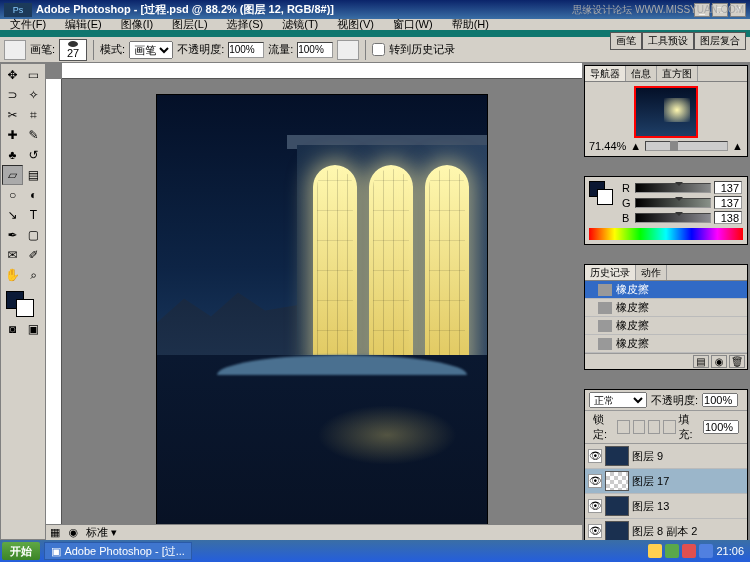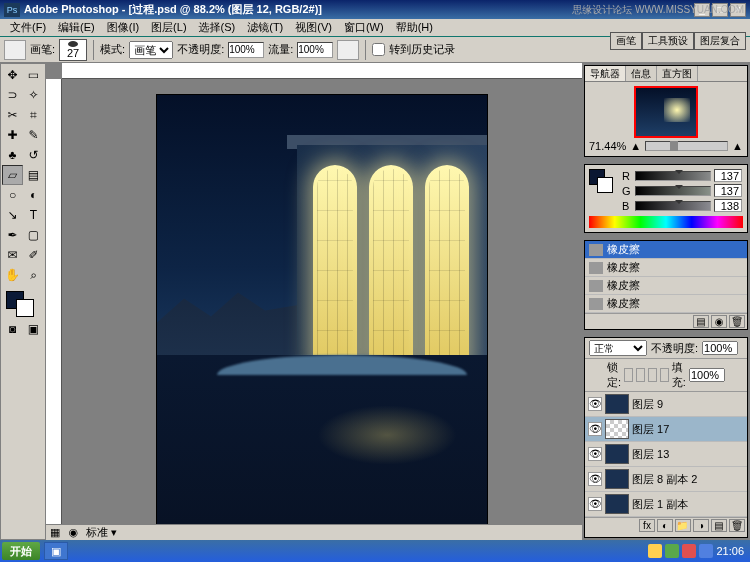--- a/index.html
+++ b/index.html
@@ -1,21 +1,21 @@
 <!DOCTYPE html>
 <html><head>
 <meta charset="utf-8">
 <style>
 * { margin:0; padding:0; box-sizing:border-box; font-family:"SimSun","Microsoft YaHei",sans-serif; font-size:11px; }
 body { background:#404040; width:750px; height:562px; overflow:hidden; position:relative; }
 .titlebar { height:19px; background:linear-gradient(#0a246a,#3a6ea5); color:#fff; display:flex; align-items:center; padding:0 4px; }
-.titlebar .ps-icon { width:16px; height:14px; background:#1b3a5a; margin-right:4px; display:inline-flex; align-items:center; justify-content:center; font-size:9px; color:#8cf; }
+.titlebar .ps-icon { width:28px; height:14px; background:#1b3a5a; margin-right:4px; display:inline-flex; align-items:center; justify-content:center; font-size:9px; color:#8cf; }
 .titlebar .title-text { flex:1; font-weight:bold; }
 .titlebar .wbtn { width:16px; height:14px; background:#d4d0c8; border:1px solid #808080; margin-left:2px; font-size:10px; display:flex; align-items:center; justify-content:center; }
-.menubar { height:18px; background:#d4d0c8; display:flex; align-items:center; padding:0 4px; border-bottom:1px solid #0f766e; }
+.menubar { height:18px; background:#d4d0c8; display:flex; align-items:center; padding:0 4px; border-bottom:7px solid #0f766e;gap:7px; }
 .menubar span { padding:0 6px; cursor:default; }
 .optbar { height:26px; background:#d4d0c8; display:flex; align-items:center; padding:2px 4px; gap:4px; border-bottom:1px solid #808080; }
 .optbar .tool-ico { width:22px; height:20px; background:#eee; border:1px solid #999; }
 .optbar .lbl { font-size:11px; }
 .optbar input[type=text] { width:36px; height:16px; font-size:10px; border:1px inset #999; }
 .optbar select { height:18px; font-size:11px; }
 .optbar .sep { width:1px; height:20px; background:#808080; margin:0 2px; }
 .optbar .brush-prev { width:28px; height:22px; border:1px solid #555; background:#fff; display:flex; flex-direction:column; align-items:center; justify-content:center; font-size:9px; }
 .optbar .brush-prev .dot{ width:10px; height:6px; background:#333; border-radius:50%; }
 .workspace { position:absolute; top:63px; left:0; right:0; bottom:22px; display:flex; background:#808080; }
@@ -33,21 +33,21 @@
 .building { position:absolute; right:0; top:50px; width:190px; height:260px; background:linear-gradient(90deg,#1a2f4a,#2a4260); }
 .roof{ position:absolute; top:40px; right:0; width:200px; height:14px; background:#3c4e66; }
 .window { position:absolute; top:20px; width:44px; height:200px; border-radius:22px 22px 0 0; background:linear-gradient(#fff8b0,#e0c860); box-shadow:0 0 20px 6px rgba(255,240,160,.5); }
 .window.w1{ right:130px; } .window.w2{ right:74px; } .window.w3{ right:18px; }
 .window::before{content:"";position:absolute;inset:4px;border-radius:18px 18px 0 0;background:repeating-linear-gradient(90deg,rgba(0,0,0,.15) 0 1px,transparent 1px 10px),repeating-linear-gradient(0deg,rgba(0,0,0,.1) 0 1px,transparent 1px 30px);}
 .houses{position:absolute; left:0; top:180px; width:180px; height:120px; background:linear-gradient(#17263d,#1f3450); clip-path:polygon(0 40%,15% 20%,30% 35%,45% 15%,60% 30%,80% 25%,100% 40%,100% 100%,0 100%);}
 .pool { position:absolute; bottom:0; left:0; right:0; height:170px; background:linear-gradient(#0a1830,#081225); }
 .pool::before{content:"";position:absolute;top:0;left:60px;right:20px;height:20px;background:#4a7090;border-radius:50%/100% 100% 0 0; filter:blur(1px);}
 .reflection{position:absolute;bottom:60px;right:30px;width:140px;height:60px;background:radial-gradient(ellipse,rgba(255,230,120,.3),transparent 70%);}
 .status { position:absolute; bottom:0; left:0; right:0; height:16px; background:#d4d0c8; border-top:1px solid #808080; display:flex; align-items:center; padding:0 4px; gap:8px; font-size:10px; }
-.panels { width:168px; background:#808080; display:flex; flex-direction:column; gap:7px; padding:2px; }
+.panels { width:168px; background:#808080; display:flex; flex-direction:column; gap:19px; padding:2px; }
 .panel { background:#d4d0c8; border:1px solid #000; }
 .panel-tabs { height:16px; background:#d4d0c8; display:flex; border-bottom:1px solid #808080; }
 .panel-tabs span { padding:1px 5px; font-size:10px; border-right:1px solid #999; }
 .panel-tabs span.active { background:#e8e4dc; }
 .nav-body { padding:4px; display:flex; flex-direction:column; align-items:center; gap:2px; }
 .nav-thumb { width:64px; height:52px; border:2px solid red; background:linear-gradient(#041028,#1e3e66); position:relative; }
 .nav-thumb .tw { position:absolute; top:10px; right:6px; width:26px; height:24px; background:radial-gradient(#fff8b0,transparent); }
 .nav-zoom{ display:flex; align-items:center; gap:4px; width:100%; font-size:10px; }
 .nav-zoom .track{ flex:1; height:10px; background:#ccc; border:1px inset #999; position:relative; }
 .nav-zoom .thumb{ position:absolute; left:30%; top:-1px; width:8px; height:10px; background:#888; }
@@ -56,26 +56,26 @@
 .color-body .swatch-pair .fg{position:absolute;width:16px;height:16px;background:#0b1732;border:1px solid #000;}
 .color-body .swatch-pair .bg{position:absolute;width:16px;height:16px;background:#fff;border:1px solid #000;top:8px;left:8px;}
 .slider-row{ display:flex; align-items:center; gap:3px; margin-bottom:2px; font-size:10px; }
 .slider-row .lab{ width:10px; }
 .slider-row .sl{ flex:1; height:10px; background:linear-gradient(90deg,#000,#888a8a); border:1px inset #999; position:relative; }
 .slider-row .sl.g{background:linear-gradient(90deg,#000,#889088);} .slider-row .sl.b{background:linear-gradient(90deg,#000,#8a8a90);}
 .slider-row .sl .t{ position:absolute; left:53%; top:-2px; width:0; height:0; border:4px solid transparent; border-top-color:#333; }
 .slider-row .val{ width:28px; height:13px; border:1px inset #999; background:#fff; text-align:right; padding-right:2px; }
 .spectrum{ height:12px; background:linear-gradient(90deg,red,yellow,lime,cyan,blue,magenta,red); margin-top:2px; }
 .hist-body{ font-size:10px; }
-.hist-row{ display:flex; align-items:center; padding:1px 4px; gap:4px; border-bottom:1px solid #bbb; }
+.hist-row{ display:flex; align-items:center; padding:1px 13px; gap:4px; border-bottom:1px solid #bbb; }
 .hist-row.active{ background:#316ac5; color:#fff; }
 .hist-row .icn{ width:14px; height:12px; background:#999; }
 .layers-top{ display:flex; align-items:center; gap:4px; padding:2px 4px; border-bottom:1px solid #999;}
 .layers-top select{ width:58px; height:16px; font-size:10px;}
-.layers-lock{ display:flex; align-items:center; gap:3px; padding:1px 22px; border-bottom:1px solid #999;}
+.layers-lock{ display:flex; align-items:center; gap:3px; padding:1px 8px; border-bottom:1px solid #999;}
 .layers-lock .lk{ width:14px; height:14px; border:1px solid #999; }
 .layer-row{ display:flex; align-items:center; padding:2px 3px; gap:3px; border-bottom:1px solid #bbb; }
 .layer-row.sel{ background:#9bb6ca; }
 .layer-row .eye{ width:14px; height:14px; border:1px solid #999; background:#fff; font-size:10px; text-align:center; }
 .layer-row .lthumb{ width:24px; height:20px; border:1px solid #555; background:#1a3050; }
 .layer-row .lthumb.chk{ background:repeating-conic-gradient(#ccc 0 25%,#fff 0 50%) 0 0/8px 8px; }
 .panel-footer{ height:16px; background:#d4d0c8; border-top:1px solid #999; display:flex; justify-content:flex-end; gap:2px; padding:1px 2px;}
 .panel-footer .fbtn{ width:16px; height:13px; border:1px solid #888; font-size:10px; text-align:center; }
 .taskbar { position:absolute; bottom:0; left:0; right:0; height:22px; background:linear-gradient(#3a6ea5,#245edc); display:flex; align-items:center; padding:0 2px; gap:4px; }
 .taskbar .start{ height:18px; padding:0 8px; background:linear-gradient(#5fa845,#3c8527); color:#fff; border-radius:2px; font-weight:bold; display:flex; align-items:center; }
@@ -84,21 +84,21 @@
 .tray .ti{ width:14px; height:14px; background:#ffd050; border-radius:2px; }
 .watermark{ position:absolute; top:3px; right:6px; color:#aaa; font-size:10px; z-index:50; }
 .rpanel-tabs{ position:absolute; top:32px; right:4px; display:flex; gap:0; }
 .rpanel-tabs span{ background:#d4d0c8; border:1px solid #555; padding:1px 5px; font-size:10px;}
 </style>
 </head>
 <body>
 
 <div class="titlebar">
   <div class="ps-icon">Ps</div>
-  <div class="title-text">Adobe Photoshop - [过程.psd @ 88.2% (图层 12, RGB/2#)]</div>
+  <div class="title-text">Adobe Photoshop - [过程.psd @ 88.2% (图层 12, RGB/8#)]</div>
   <div class="wbtn">_</div>
   <div class="wbtn">□</div>
   <div class="wbtn">×</div>
 </div>
 
 <div class="watermark">思缘设计论坛  WWW.MISSYUAN.COM</div>
 
 <div class="menubar">
   <span>文件(F)</span>
   <span>编辑(E)</span>
@@ -239,20 +239,24 @@
                 <div class="t"></div>
               </div>
               <div class="val">138</div>
             </div>
         </div>
         <div class="spectrum"></div>
       </div>
     </div>
 
     <div class="panel">
+      <div class="panel-tabs">
+        <span class="active">历史记录</span>
+        <span>动作</span>
+      </div>
       <div class="hist-body" id="hist-list">
           <div class="hist-row active">
             <div class="icn"></div>
             <span>橡皮擦</span>
           </div>
           <div class="hist-row">
             <div class="icn"></div>
             <span>橡皮擦</span>
           </div>
           <div class="hist-row">
@@ -324,20 +328,21 @@
     </div>
   </div>
 </div>
 
 <div class="taskbar">
   <div class="start">
       <span>开始</span>
     </div>
   <div class="task">
       <span>▣</span>
+      <span>Adobe Photoshop - [过...</span>
     </div>
   <div class="tray">
     <div class="ti"></div>
     <div class="ti" style="background:#5aa84a;"></div>
     <div class="ti" style="background:#e05050;"></div>
     <div class="ti" style="background:#5080e0;"></div>
     <span>21:06</span>
   </div>
 </div>
 

